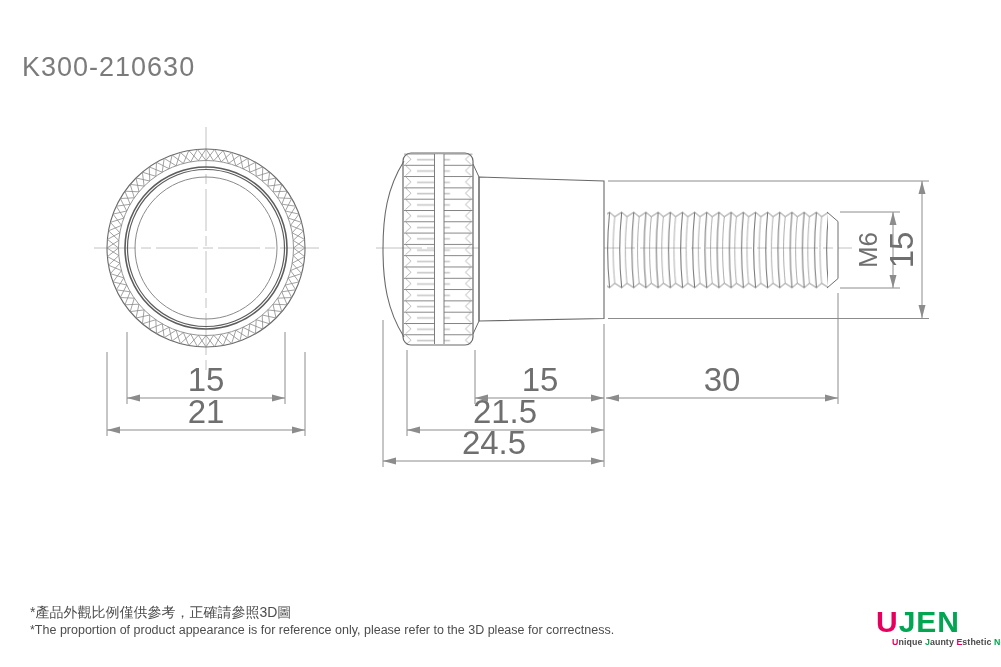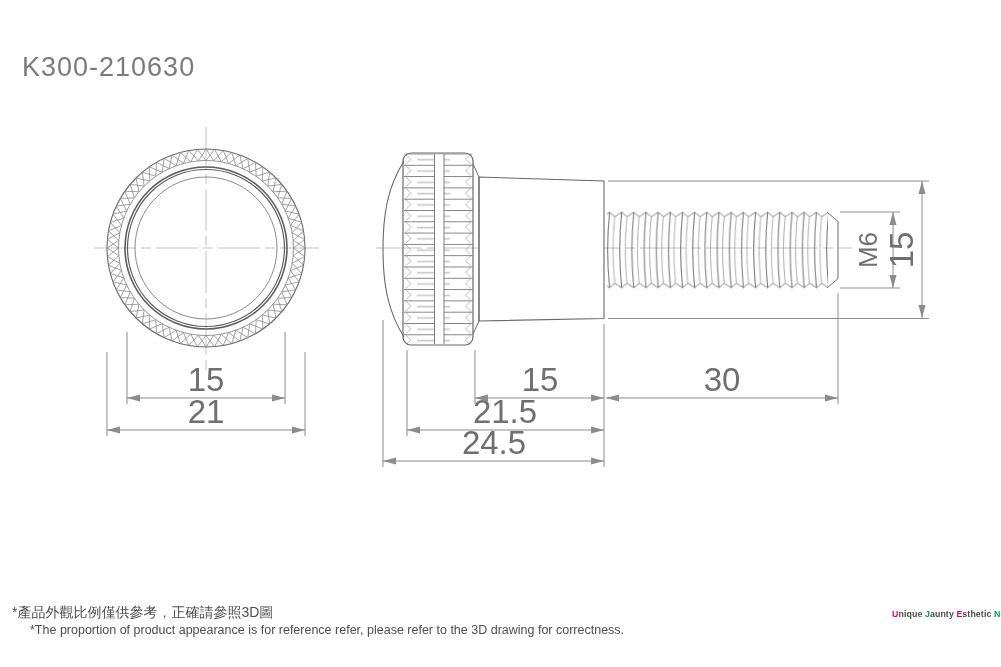--- a/index.html
+++ b/index.html
@@ -4,21 +4,21 @@
 <style>
   html,body{margin:0;padding:0;background:#ffffff;}
   body{width:1001px;height:667px;position:relative;overflow:hidden;
        font-family:"Liberation Sans",sans-serif;}
   .page-title{position:absolute;left:22px;top:16px;font-size:27px;letter-spacing:1px;
        color:#7b7b7b;font-weight:400;margin-top:36px;}
   svg{position:absolute;left:0;top:0;}
   svg text{font-family:"Liberation Sans",sans-serif;fill:#6f6f6f;}
   .dim-label{font-size:33px;}
   .dim-label-small{font-size:26px;}
-  .footnote-zh{position:absolute;left:12px;top:604px;font-size:14px;color:#4d4d4d;}
+  .footnote-zh{position:absolute;left:30px;top:604px;font-size:14px;color:#4d4d4d;}
   .footnote-en{position:absolute;left:30px;top:623px;font-size:12.5px;color:#4d4d4d;}
   .logo{position:absolute;left:876px;top:608px;width:110px;text-align:left;}
   .logo-name{font-size:30px;font-weight:700;letter-spacing:1px;line-height:28px;}
   .logo-u{color:#e6005e;}
   .logo-jen{color:#00a651;}
   .logo-tagline{margin-top:1px;font-size:8.8px;font-weight:700;color:#4a4a4a;
        letter-spacing:0.1px;white-space:nowrap;padding-left:16px;}
   .logo-tagline span{display:inline-block;margin-right:2.5px;}
   .logo-tagline span:nth-child(1)::first-letter{color:#e6005e;}
   .logo-tagline span:nth-child(2)::first-letter{color:#00a651;}
@@ -139,19 +139,20 @@
   <text class="dim-label" x="206" y="423" text-anchor="middle">21</text>
   <text class="dim-label" x="540" y="391" text-anchor="middle">15</text>
   <text class="dim-label" x="722" y="391" text-anchor="middle">30</text>
   <text class="dim-label" x="505" y="423" text-anchor="middle">21.5</text>
   <text class="dim-label" x="494" y="454" text-anchor="middle">24.5</text>
   <text class="dim-label-small" text-anchor="middle" transform="translate(877,250) rotate(-90)">M6</text>
   <text class="dim-label" text-anchor="middle" transform="translate(913,250) rotate(-90)">15</text>
 </svg>
 
 <div class="footnote-zh">*產品外觀比例僅供參考，正確請參照3D圖</div>
-<div class="footnote-en">*The proportion of product appearance is for reference refer, please refer to the 3D drawing for correctness.</div>
+<div class="footnote-en">*The proportion of product appearance is for reference only, please refer to the 3D please for correctness.</div>
 
 <div class="logo">
+  <div class="logo-name"><span class="logo-u">U</span><span class="logo-jen">JEN</span></div>
   <div class="logo-tagline">
     <span>Unique</span><span>Jaunty</span><span>Esthetic</span><span>Noble</span>
   </div>
 </div>
 
 </body></html>

